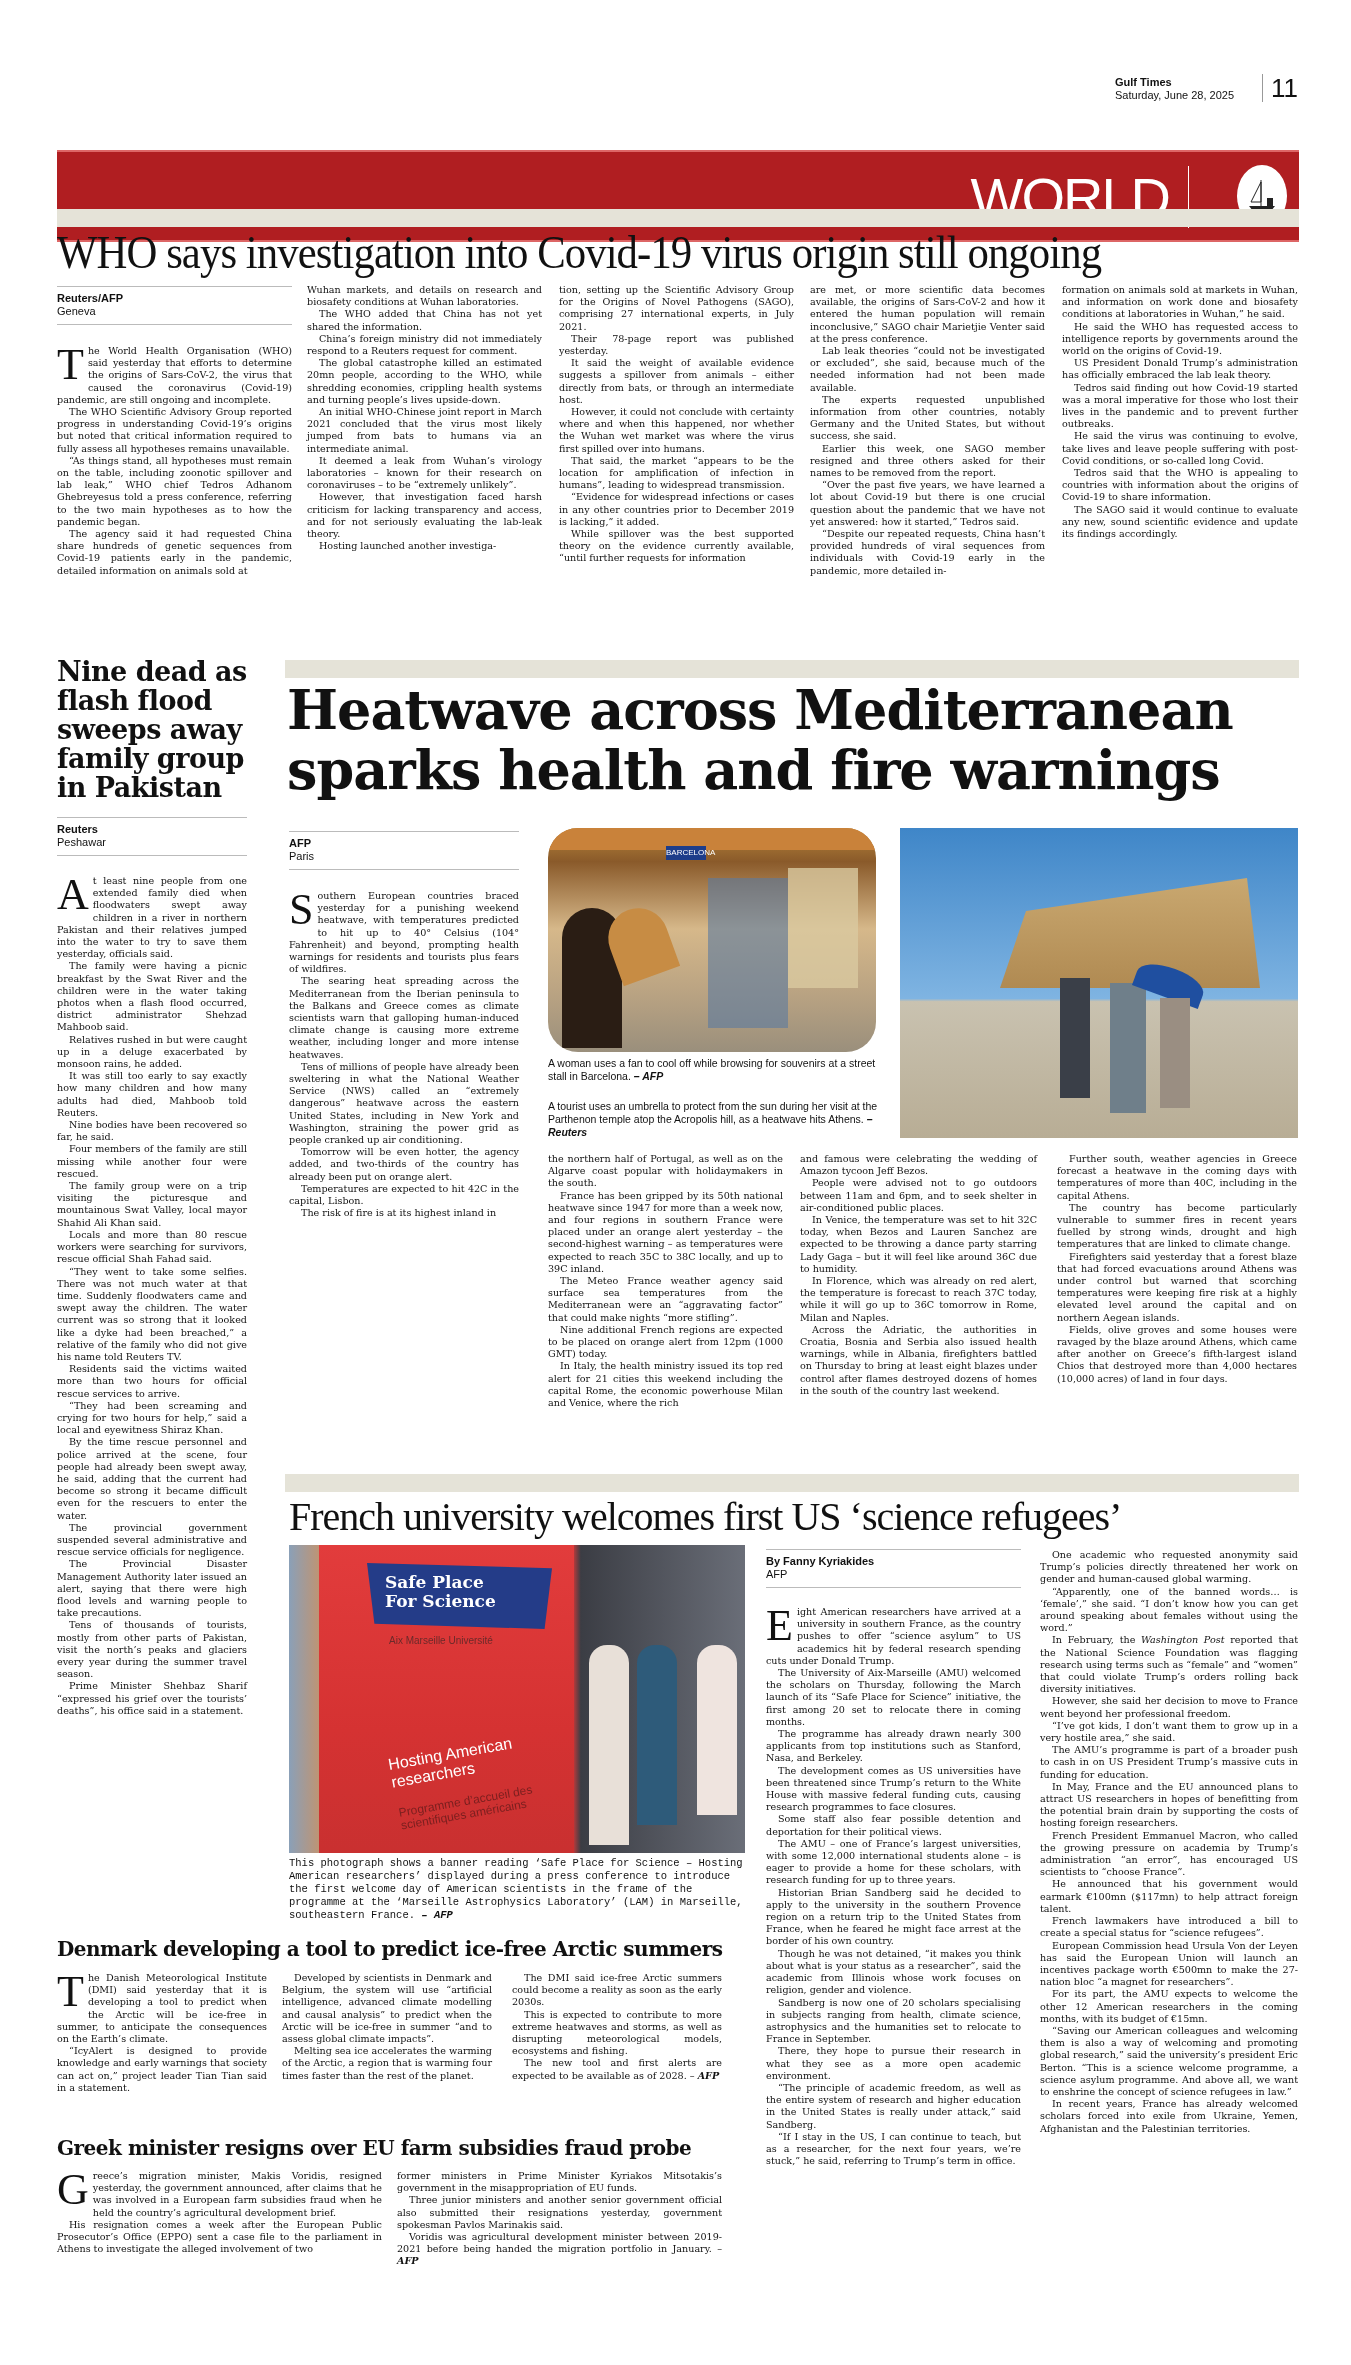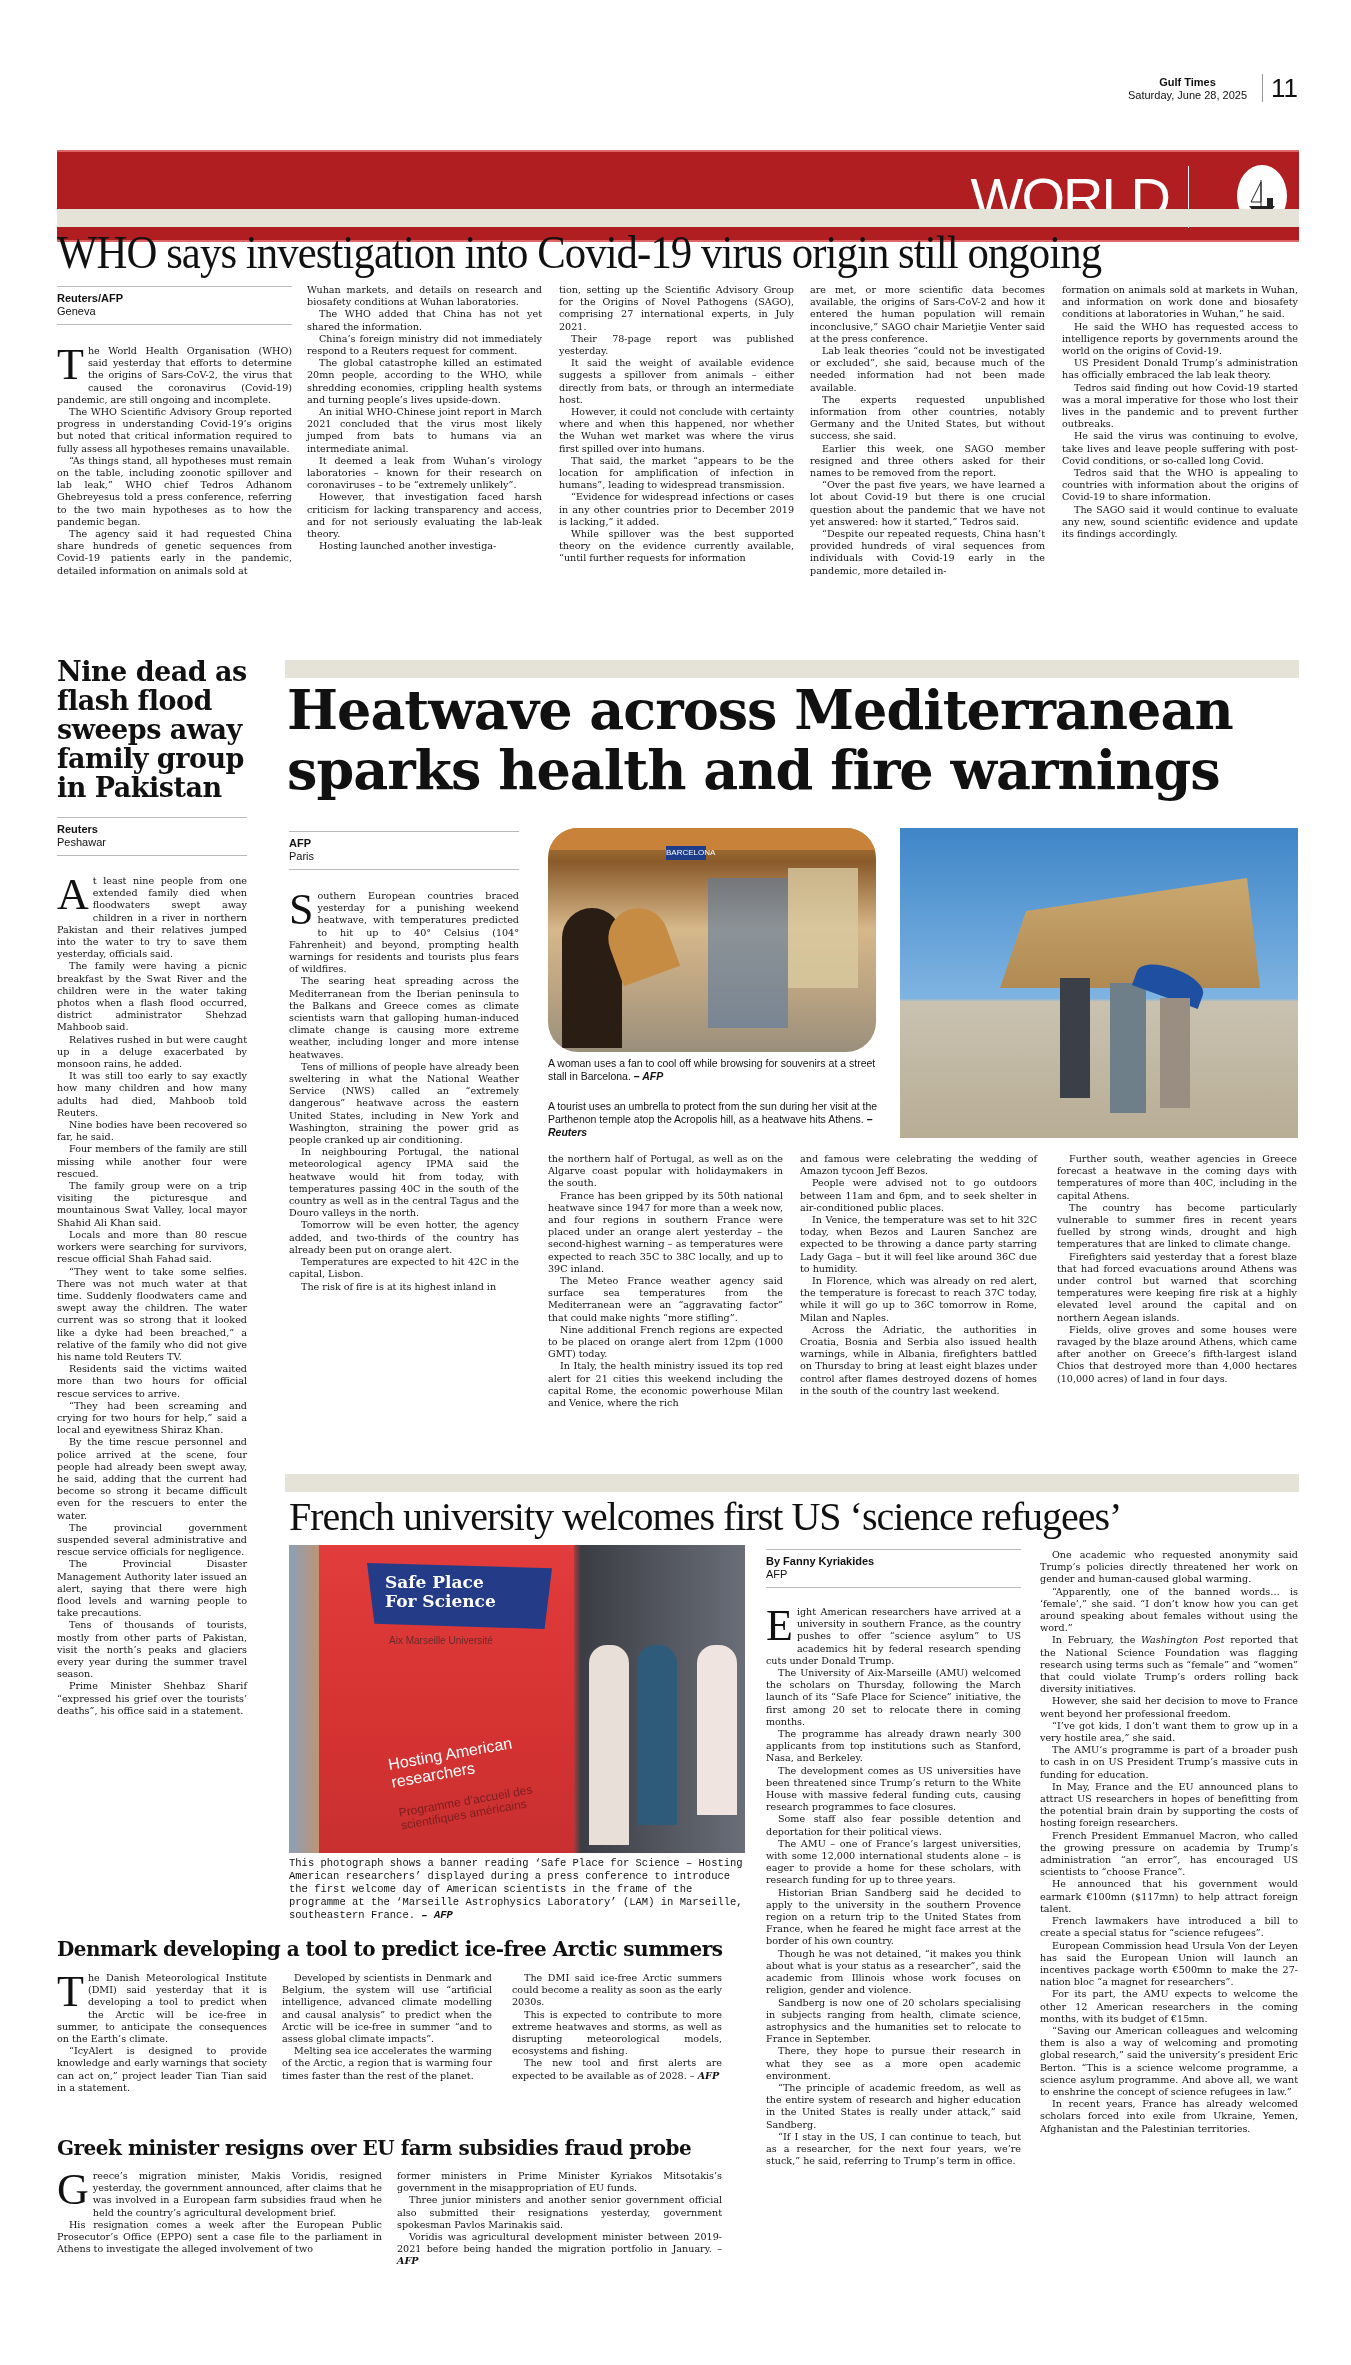--- a/index.html
+++ b/index.html
@@ -1,18 +1,18 @@
 <!DOCTYPE html>
 <html><head>
 <meta charset="utf-8">
 <style>
   html,body{margin:0;padding:0;background:#fff;}
   body{width:1351px;height:2365px;position:relative;overflow:hidden;font-family:"DejaVu Serif",serif;color:#111;}
   .abs{position:absolute;}
-  .masthead{left:1115px;top:76px;width:145px;text-align:center;font-family:"Liberation Sans",sans-serif;font-size:11px;line-height:13px;}
+  .masthead{left:1115px;top:76px;width:145px;text-align:left;font-family:"Liberation Sans",sans-serif;font-size:11px;line-height:13px;}
   .masthead .paper{font-weight:bold;}
   .pagenum{left:1262px;top:74px;width:40px;border-left:1px solid #999;padding-left:8px;font-family:"Liberation Sans",sans-serif;font-size:26px;line-height:28px;}
   .section-bar{left:57px;top:150px;width:1242px;height:88px;background:#b01e21;border-top:2px solid #d66;border-bottom:2px solid #d66;}
   .section-title{right:130px;top:16px;color:#fff;font-family:"Liberation Sans",sans-serif;font-size:56px;font-weight:100;letter-spacing:-2px;line-height:60px;-webkit-text-stroke:0;}
   .section-divider{right:110px;top:14px;width:1px;height:62px;background:#fff;}
   .logo{right:12px;top:13px;width:50px;height:62px;border-radius:50%;background:#fff;display:flex;align-items:center;justify-content:center;}
   .beige{background:#e5e3d8;height:18px;}
   .h1{font-family:"Liberation Serif",serif;font-weight:normal;line-height:1;letter-spacing:-1px;}
   .byline{font-family:"Liberation Sans",sans-serif;font-size:11px;line-height:13px;border-top:1px solid #bbb;border-bottom:1px solid #bbb;padding:5px 0 6px;}
   .byline b{display:block;}
@@ -126,21 +126,20 @@
   <div>sparks health and fire warnings</div>
 </div>
 <div class="abs byline" style="left:289px;top:831px;width:230px;">
   <b>AFP</b>
   <span>Paris</span>
 </div>
 <div class="abs col" style="left:289px;top:890px;width:230px;">
   <p class="first"><span class="dropcap">S</span><span>outhern European countries braced yesterday for a punishing weekend heatwave, with temperatures predicted to hit up to 40° Celsius (104° Fahrenheit) and beyond, prompting health warnings for residents and tourists plus fears of wildfires.</span></p>
   <p>The searing heat spreading across the Mediterranean from the Iberian peninsula to the Balkans and Greece comes as climate scientists warn that galloping human-induced climate change is causing more extreme weather, including longer and more intense heatwaves.</p>
   <p>Tens of millions of people have already been sweltering in what the National Weather Service (NWS) called an “extremely dangerous” heatwave across the eastern United States, including in New York and Washington, straining the power grid as people cranked up air conditioning.</p>
-  <p>In neighbouring Portugal, the national meteorological agency IPMA said the heatwave would hit from today, with temperatures passing 40C in the south of the country as well as in the central Tagus and the Douro valleys in the north.</p>
   <p>Tomorrow will be even hotter, the agency added, and two-thirds of the country has already been put on orange alert.</p>
   <p>Temperatures are expected to hit 42C in the capital, Lisbon.</p>
   <p>The risk of fire is at its highest inland in</p>
 </div>
 
 <div class="abs photo" style="left:548px;top:828px;width:328px;height:224px;background:linear-gradient(180deg,#b8863a 0%,#8a5a2a 15%,#d6b88a 45%,#b8a282 75%,#9a8f7c 100%);border-radius:30px;">
   <div class="abs" style="left:0;top:0;width:328px;height:22px;background:#c9823a;"></div>
   <div class="abs" style="left:118px;top:18px;width:40px;height:14px;background:#1d3d8a;color:#fff;font-family:'Liberation Sans',sans-serif;font-size:8px;text-align:center;line-height:14px;">BARCELONA</div>
   <div class="abs" style="left:14px;top:80px;width:60px;height:140px;background:#2a1d14;border-radius:30px 30px 0 0;"></div>
   <div class="abs" style="left:62px;top:80px;width:60px;height:70px;background:#c78c44;border-radius:60px 60px 0 0;transform:rotate(-20deg);"></div>

